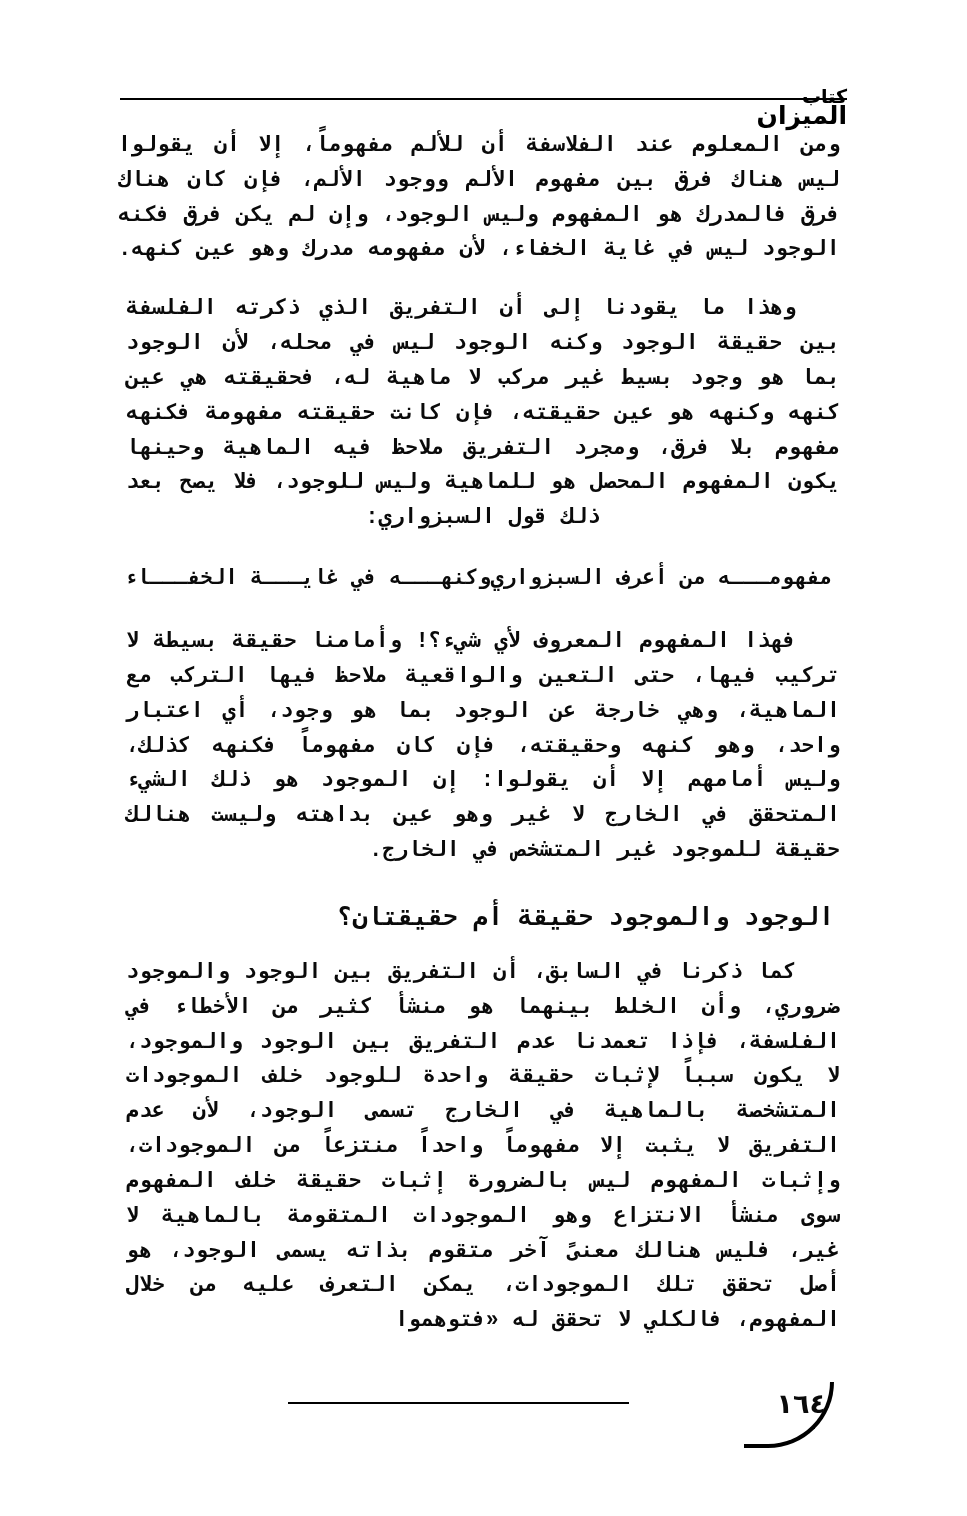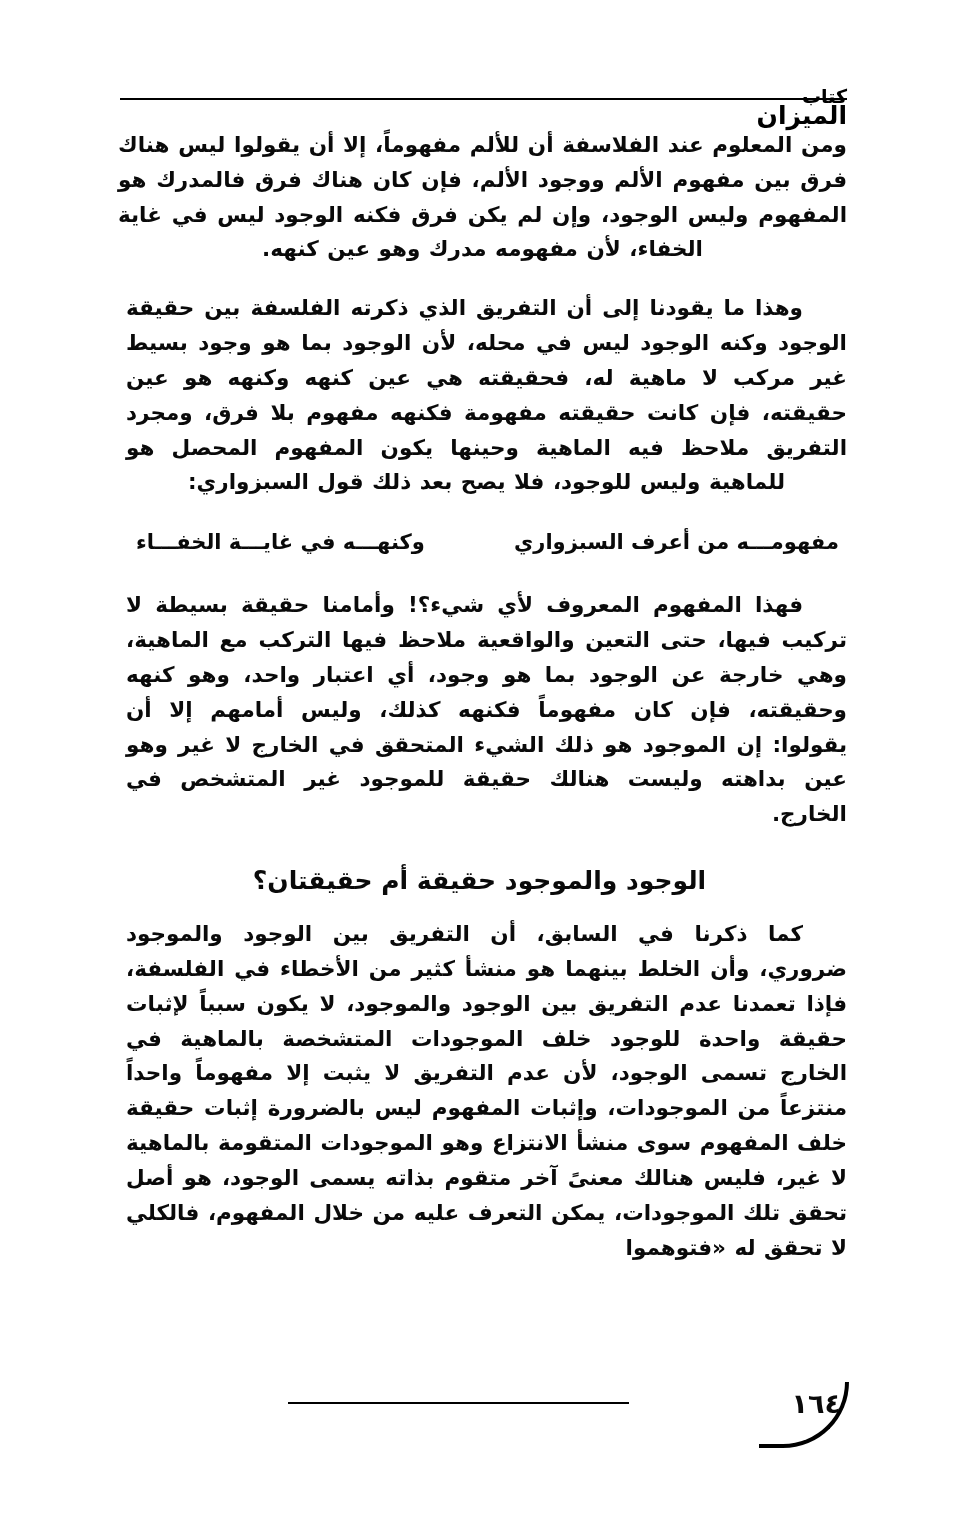--- a/index.html
+++ b/index.html
@@ -60,22 +60,23 @@
     right: 0;
     top: 46px;
     height: 0;
     border-top: 2.5px solid #000;
   }
 
   
   .content {
     position: absolute;
     top: 128px;
-    right: 120px;
+    right: 127px;
     left: 118px;
+    font-family: Liberation Mono, monospace;
   }
   p.para {
     margin: 0 0 24px 0;
     font-size: 21.5px;
     line-height: 1.62;
     text-align: justify;
     text-align-last: center;
     font-weight: bold;
     letter-spacing: 0px;
     word-spacing: 1px;
@@ -101,21 +102,21 @@
   .verse .hemistich {
     white-space: nowrap;
   }
   .verse .hemistich.right { margin-right: 2px; }
   .verse .hemistich.left { }
 
   h2.section-title {
     margin: 34px 0 22px 0;
     font-size: 25px;
     font-weight: bold;
-    text-align: center;
+    text-align: right;
     padding-right: 6px;
     letter-spacing: 0px;
   }
 
   
   .footer {
     position: absolute;
     bottom: 54px;
     right: 120px;
     left: 118px;
@@ -123,21 +124,21 @@
   }
   .footer-rule {
     position: absolute;
     left: 170px;
     right: 218px;
     top: 10px;
     border-top: 2.5px solid #000;
   }
   .page-number-wrap {
     position: absolute;
-    right: 0;
+    right: 15px;
     top: -8px;
     width: 120px;
     height: 70px;
   }
   .page-number {
     position: absolute;
     right: 6px;
     top: 4px;
     font-size: 27px;
     font-weight: bold;

